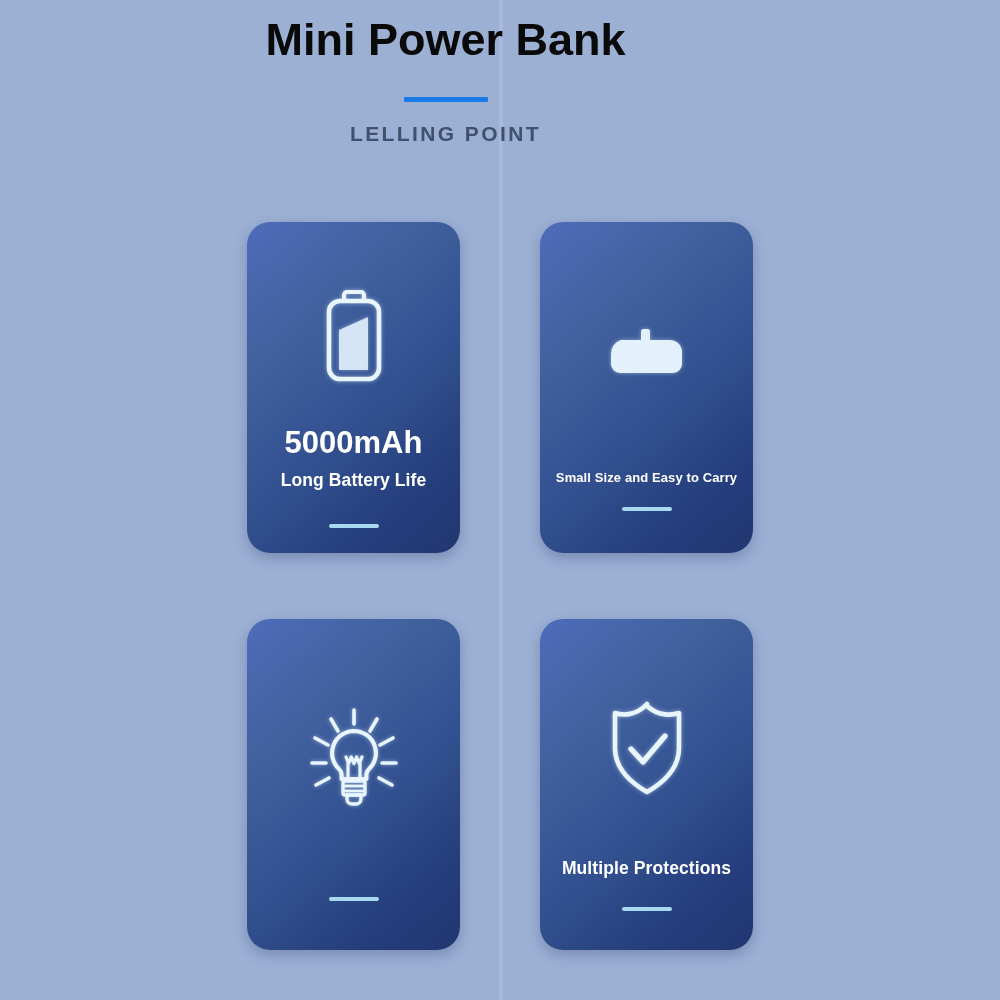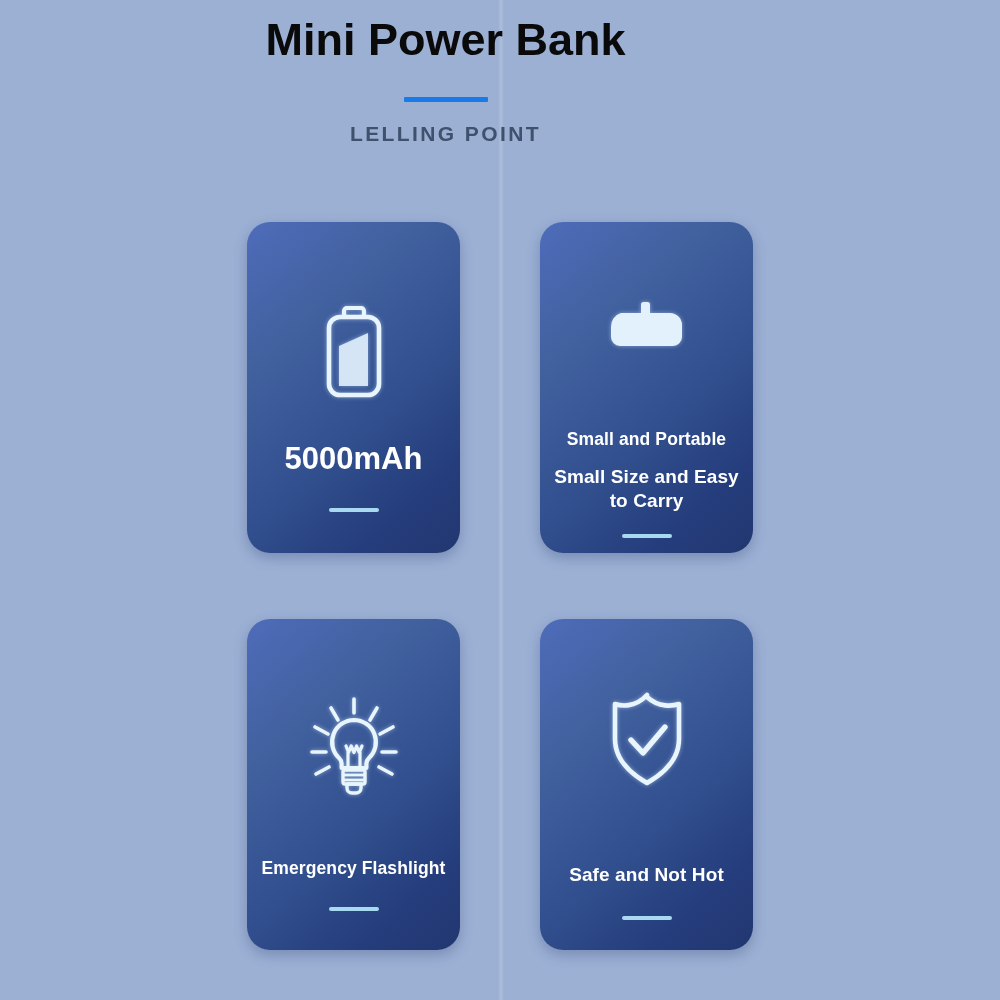--- a/index.html
+++ b/index.html
@@ -60,21 +60,21 @@
   .card-body { width:100%; text-align:center; padding:0 6px; }
   .headline {
     color:#ffffff; font-size:31px; font-weight:bold;
     line-height:1.06; letter-spacing:0px;
   }
   .line1 {
     color:#ffffff; font-size:17.5px; font-weight:bold;
     line-height:1.25; letter-spacing:0.1px;
   }
   .line2 {
-    color:#ffffff; font-size:19px; font-weight:bold;
+    color:#ffffff; font-size:13px; font-weight:bold;
     line-height:1.28; letter-spacing:0.1px; margin-top:14px;
   }
   .headline + .line2 { margin-top:9px; font-size:17.5px; }
   .accent-wrap { width:100%; display:flex; justify-content:center; margin-top:30px; }
   .accent { width:50px; height:4px; background:#a9d9f1; border-radius:2px; }
 
   
   .card.c1 .icon-slot { height:178px; }
   .card.c1 .card-body { margin-top:2px; }
   .card.c2 .icon-slot { height:178px; }
@@ -110,35 +110,35 @@
   <div class="card c1">
     <div class="icon-slot">
       <svg class="glow" width="62" height="92" viewBox="0 0 62 92">
         <rect x="21" y="2" width="20" height="9" rx="3" fill="none" stroke="#e9f5fd" stroke-width="4.2"></rect>
         <rect x="6" y="11" width="50" height="78" rx="11" fill="none" stroke="#e9f5fd" stroke-width="4.6"></rect>
         <path d="M16 80 L16 40 L45 27 L45 80 Z" fill="#dcecfa" opacity="0.92"></path>
       </svg>
     </div>
     <div class="card-body">
       <div class="headline">5000mAh</div>
+      <div class="line2">Long Battery Life</div>
     </div>
     <div class="accent-wrap">
       <div class="accent"></div>
     </div>
   </div>
 
   <div class="card c2">
     <div class="icon-slot">
       <svg class="glow" width="84" height="48" viewBox="0 0 84 48">
         <rect x="36" y="0" width="9" height="13" rx="2.5" fill="#e3f1fc"></rect>
         <path d="M16 11 h49 a12 12 0 0 1 12 12 v12 a9 9 0 0 1 -9 9 h-53 a9 9 0 0 1 -9 -9 v-10 a14 14 0 0 1 10 -14 z" fill="#e3f1fc"></path>
       </svg>
     </div>
     <div class="card-body">
-      <div class="line1">Small and Portable</div>
       <div class="line2">Small Size and Easy to Carry</div>
     </div>
     <div class="accent-wrap">
       <div class="accent"></div>
     </div>
   </div>
 
   <div class="card c3">
     <div class="icon-slot">
       <svg class="glow" width="96" height="104" viewBox="0 0 96 104">
@@ -155,35 +155,34 @@
         </g>
         <path d="M48 24 a22 22 0 0 1 15 38 a8 8 0 0 0 -2.6 5.6 v4.4 h-24.8 v-4.4 a8 8 0 0 0 -2.6 -5.6 a22 22 0 0 1 15 -38 z" fill="none" stroke="#e9f5fd" stroke-width="4.2" stroke-linejoin="round"></path>
         <path d="M40 50 l2.6 6.5 l2.6 -6.5 l2.8 6.5 l2.6 -6.5 l2.6 6.5 l2.8 -6.5 M42 56 l0 16 M54 56 l0 16" fill="none" stroke="#e9f5fd" stroke-width="3.2" stroke-linejoin="round" stroke-linecap="round"></path>
         <rect x="37" y="74" width="22" height="14" rx="2" fill="none" stroke="#e9f5fd" stroke-width="3.4"></rect>
         <line x1="38" y1="79" x2="58" y2="79" stroke="#e9f5fd" stroke-width="2.8"></line>
         <line x1="38" y1="84" x2="58" y2="84" stroke="#e9f5fd" stroke-width="2.8"></line>
         <path d="M41 88 h14 v4 a5 5 0 0 1 -5 5 h-4 a5 5 0 0 1 -5 -5 z" fill="none" stroke="#e9f5fd" stroke-width="3.4" stroke-linejoin="round"></path>
       </svg>
     </div>
     <div class="card-body">
-      <div class="line1">Emergency Flashlight</div>
     </div>
     <div class="accent-wrap">
       <div class="accent"></div>
     </div>
   </div>
 
   <div class="card c4">
     <div class="icon-slot">
       <svg class="glow" width="80" height="96" viewBox="0 0 80 96">
         <path d="M40 6 C52 17 66 15 72 13 v35 c0 22 -18 36 -32 44 c-14 -8 -32 -22 -32 -44 v-35 c6 2 20 4 32 -9 z" fill="none" stroke="#e9f5fd" stroke-width="4.6" stroke-linejoin="round"></path>
         <path d="M24 49 l12 13 l22 -26" fill="none" stroke="#e9f5fd" stroke-width="5.4" stroke-linecap="round" stroke-linejoin="round"></path>
       </svg>
     </div>
     <div class="card-body">
-      <div class="line2">Safe and Not Hot</div>
+      <div class="line1">Multiple Protections</div>
     </div>
     <div class="accent-wrap">
       <div class="accent"></div>
     </div>
   </div>
 
 </div>
 
 </body></html>

